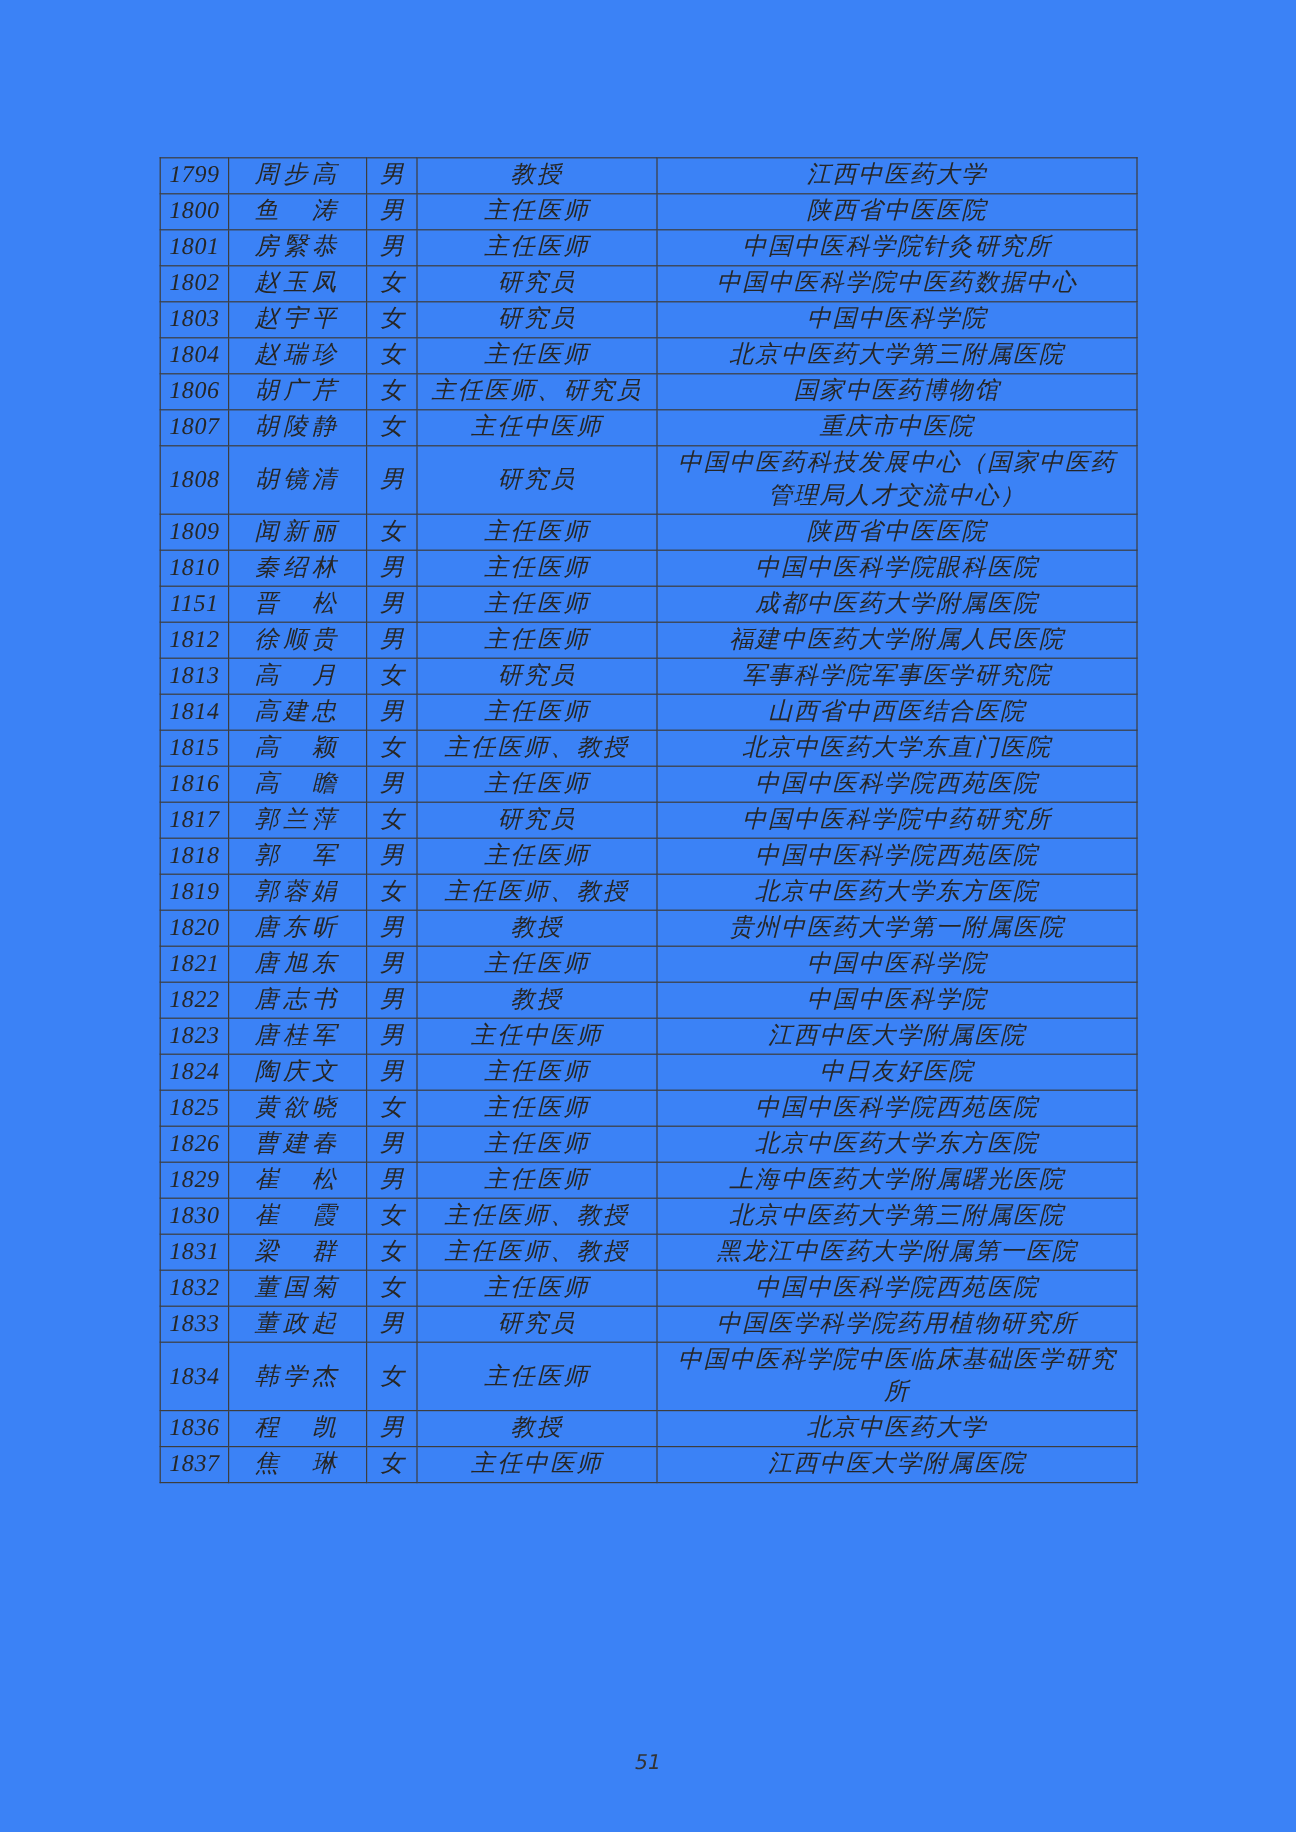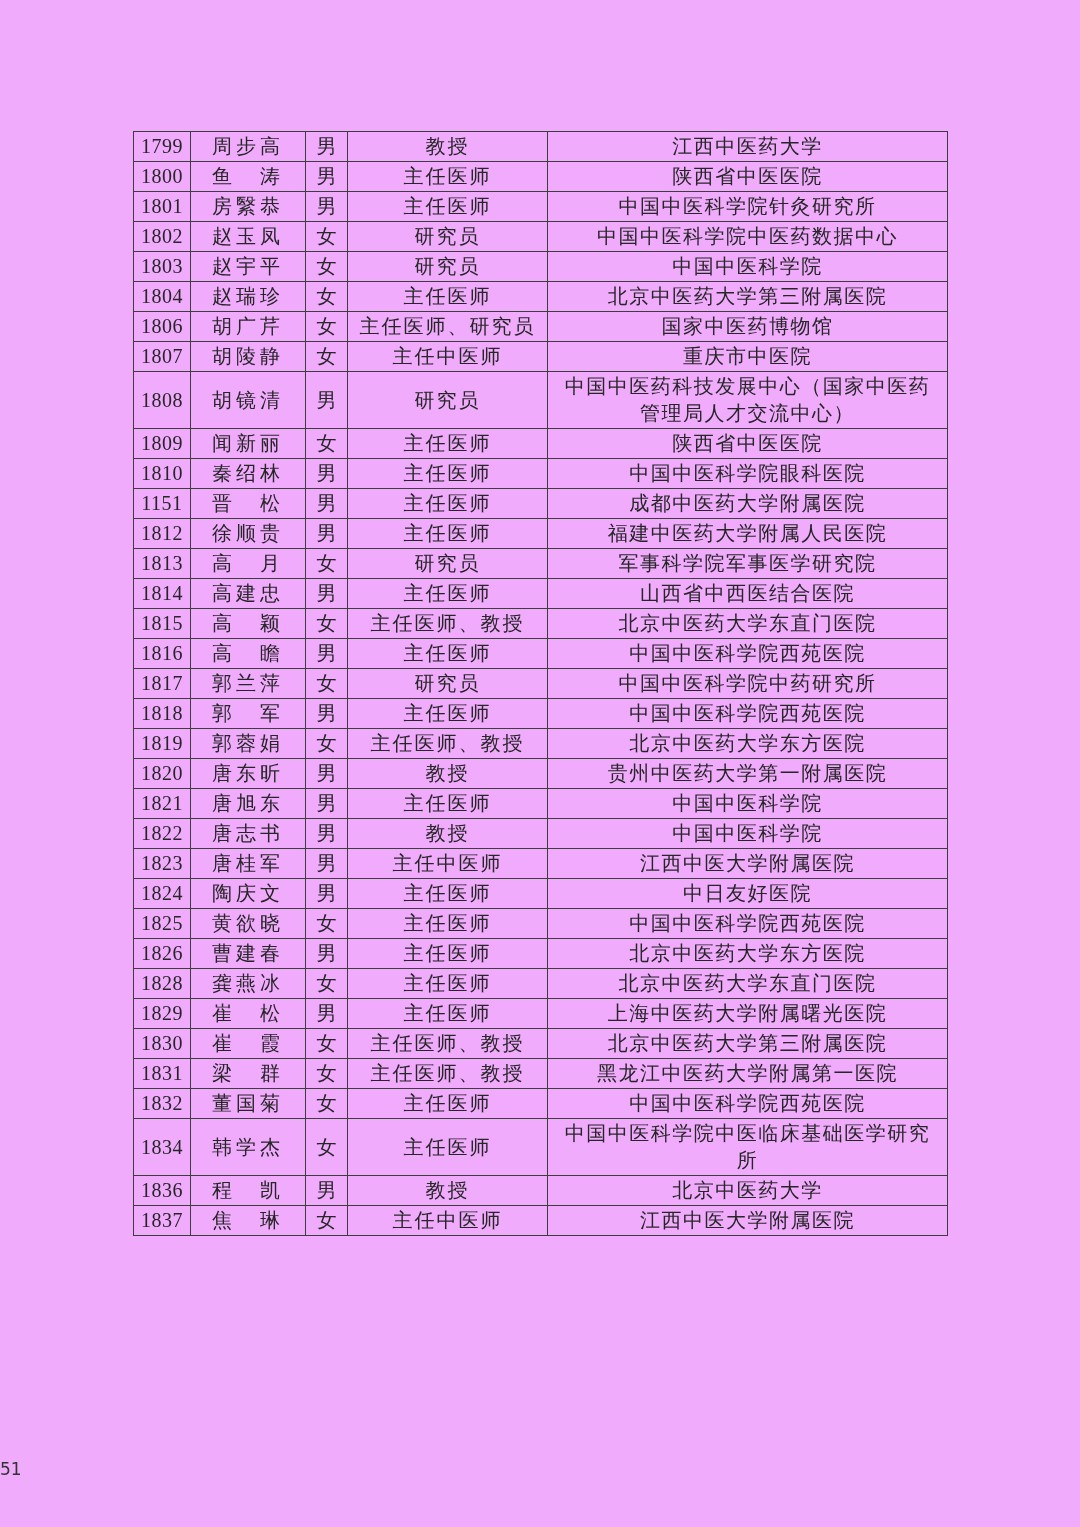--- a/index.html
+++ b/index.html
@@ -5,22 +5,23 @@
   * { margin: 0; padding: 0; box-sizing: border-box; }
   html, body { background: #ffffff; }
   body {
     width: 1080px; height: 1527px;
     font-family: "Liberation Serif", "DejaVu Serif", serif;
     color: #262626;
   }
   .page {
     position: relative;
     width: 1080px; height: 1527px;
-    background: #f0abfc;
+    background: #3b82f6;
     overflow: hidden;
+    font-style: italic;
   }
   table.roster {
     position: absolute;
     left: 133px; top: 131px;
     width: 814px;
     border-collapse: collapse;
     table-layout: fixed;
   }
   table.roster col.c-id   { width: 57px; }
   table.roster col.c-name { width: 115px; }
@@ -44,20 +45,21 @@
     font-family: "Liberation Serif", serif;
   }
   td.cell-name { letter-spacing: 4px; }
   td.cell-sex { letter-spacing: 0; }
   td.cell-title { letter-spacing: 2px; }
   td.cell-inst { letter-spacing: 1.5px; }
   .page-number {
     position: absolute;
     left: 0; right: 0;
     top: 1459px;
+    text-align: center;
     font-family: "DejaVu Sans", sans-serif;
     font-size: 17px;
     color: #333333;
   }
 </style>
 </head>
 <body>
 
 <div class="page">
 
@@ -254,27 +256,20 @@
     <td class="cell-inst">中国中医科学院西苑医院</td>
   </tr>
         <tr>
     <td class="cell-id">1826</td>
     <td class="cell-name">曹建春</td>
     <td class="cell-sex">男</td>
     <td class="cell-title">主任医师</td>
     <td class="cell-inst">北京中医药大学东方医院</td>
   </tr>
         <tr>
-    <td class="cell-id">1828</td>
-    <td class="cell-name">龚燕冰</td>
-    <td class="cell-sex">女</td>
-    <td class="cell-title">主任医师</td>
-    <td class="cell-inst">北京中医药大学东直门医院</td>
-  </tr>
-        <tr>
     <td class="cell-id">1829</td>
     <td class="cell-name">崔　松</td>
     <td class="cell-sex">男</td>
     <td class="cell-title">主任医师</td>
     <td class="cell-inst">上海中医药大学附属曙光医院</td>
   </tr>
         <tr>
     <td class="cell-id">1830</td>
     <td class="cell-name">崔　霞</td>
     <td class="cell-sex">女</td>
@@ -289,20 +284,27 @@
     <td class="cell-inst">黑龙江中医药大学附属第一医院</td>
   </tr>
         <tr>
     <td class="cell-id">1832</td>
     <td class="cell-name">董国菊</td>
     <td class="cell-sex">女</td>
     <td class="cell-title">主任医师</td>
     <td class="cell-inst">中国中医科学院西苑医院</td>
   </tr>
         <tr>
+    <td class="cell-id">1833</td>
+    <td class="cell-name">董政起</td>
+    <td class="cell-sex">男</td>
+    <td class="cell-title">研究员</td>
+    <td class="cell-inst">中国医学科学院药用植物研究所</td>
+  </tr>
+        <tr>
     <td class="cell-id">1834</td>
     <td class="cell-name">韩学杰</td>
     <td class="cell-sex">女</td>
     <td class="cell-title">主任医师</td>
     <td class="cell-inst">中国中医科学院中医临床基础医学研究
 所</td>
   </tr>
         <tr>
     <td class="cell-id">1836</td>
     <td class="cell-name">程　凯</td>

